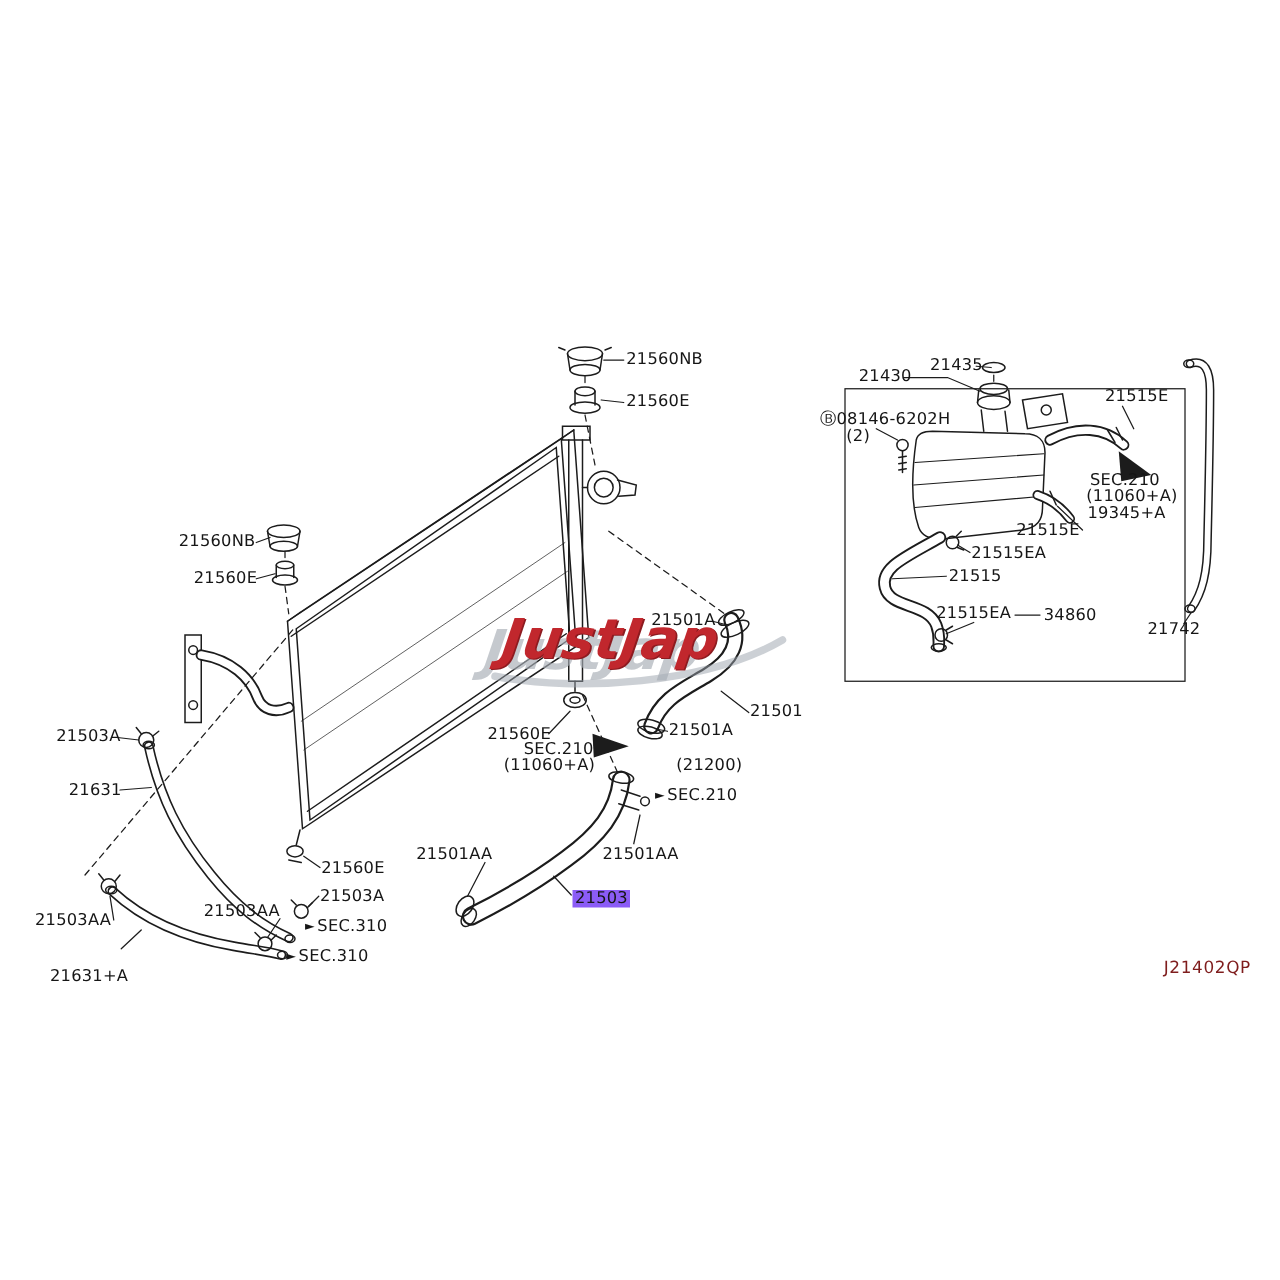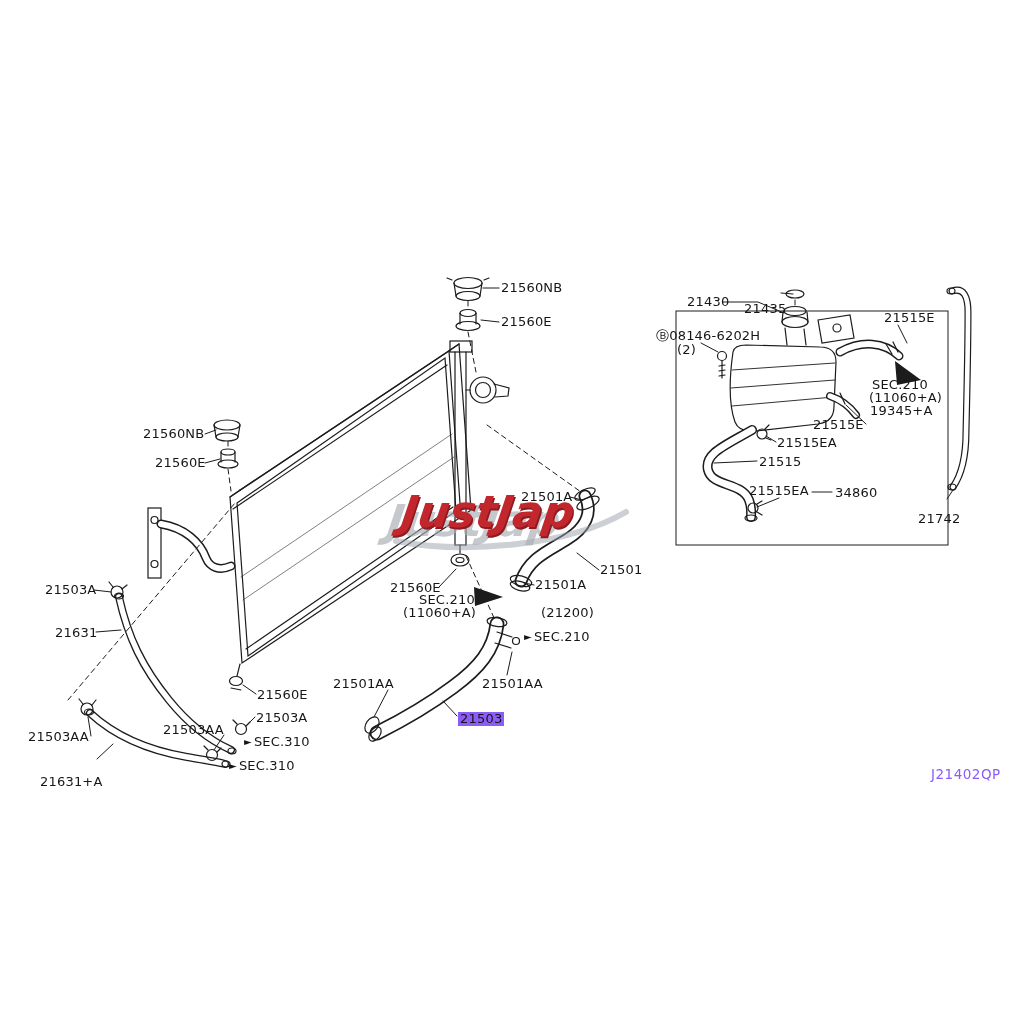--- a/index.html
+++ b/index.html
@@ -17,21 +17,21 @@
   .lbl.hl { padding:0 2px; }
   .watermark { position:absolute; left:388px; top:486px; width:250px; height:64px; pointer-events:none; }
   .wm-ghost {
     position:absolute; left:0; top:9px; font-size:44px; font-style:italic; font-weight:bold;
     color:#a7adb5; opacity:0.65; transform:skewX(-8deg);
   }
   .wm-main {
     position:absolute; left:14px; top:0; font-size:44px; font-style:italic; font-weight:bold;
     transform:skewX(-8deg); text-shadow:1.5px 1.5px 0 #8d1b20;
   }
-  .diagram-code { position:absolute; left:931px; top:766px; font-size:13.5px; color:#8b5cf6; letter-spacing:0.5px; }
+  .diagram-code { position:absolute; left:931px; top:766px; font-size:13.5px; color:#7f1d1d; letter-spacing:0.5px; }
 </style>
 </head>
 <body style="background: rgb(255, 255, 255);">
 
 <div class="canvas" style="background: rgb(255, 255, 255);">
 
   <svg class="art" width="1024" height="1024" viewBox="0 0 1024 1024" stroke="currentColor" fill="none" stroke-width="1.2" stroke-linecap="round" style="color: rgb(28, 28, 28);">
 
     <defs>
       <path id="t-pipe" d="M161,524 C185,528 200,542 206,558 C210,568 220,571 231,566"></path>
@@ -225,33 +225,33 @@
 
   <div class="watermark">
     <span class="wm-ghost">JustJap</span>
     <span class="wm-main" style="color: rgb(193, 39, 45);">JustJap</span>
   </div>
 
   <div class="labels-layer">
       <div class="lbl" style="left: 501px; top: 281px;"><span>21560NB</span></div>
       <div class="lbl" style="left: 501px; top: 315px;"><span>21560E</span></div>
       <div class="lbl" style="left: 687px; top: 295px;"><span>21430</span></div>
-      <div class="lbl" style="left: 744px; top: 286px; margin-top: 16px;"><span>21435</span></div>
+      <div class="lbl" style="left: 744px; top: 286px;"><span>21435</span></div>
       <div class="lbl" style="left: 884px; top: 311px;"><span>21515E</span></div>
       <div class="lbl" style="left: 656px; top: 329px;"><span>Ⓑ08146-6202H</span></div>
       <div class="lbl" style="left: 677px; top: 343px;"><span>(2)</span></div>
       <div class="lbl" style="left: 872px; top: 378px;"><span>SEC.210</span></div>
       <div class="lbl" style="left: 869px; top: 391px;"><span>(11060+A)</span></div>
       <div class="lbl" style="left: 870px; top: 404px;"><span>19345+A</span></div>
       <div class="lbl" style="left: 813px; top: 418px;"><span>21515E</span></div>
       <div class="lbl" style="left: 777px; top: 436px;"><span>21515EA</span></div>
       <div class="lbl" style="left: 759px; top: 455px;"><span>21515</span></div>
       <div class="lbl" style="left: 749px; top: 484px;"><span>21515EA</span></div>
       <div class="lbl" style="left: 835px; top: 486px;"><span>34860</span></div>
-      <div class="lbl" style="left: 918px; top: 512px;"><span>21742</span></div>
+      <div class="lbl" style="left: 918px; top: 497px;"><span>21742</span></div>
       <div class="lbl" style="left: 143px; top: 427px;"><span>21560NB</span></div>
       <div class="lbl" style="left: 155px; top: 456px;"><span>21560E</span></div>
       <div class="lbl" style="left: 521px; top: 490px;"><span>21501A</span></div>
       <div class="lbl" style="left: 600px; top: 563px;"><span>21501</span></div>
       <div class="lbl" style="left: 535px; top: 578px;"><span>21501A</span></div>
       <div class="lbl" style="left: 390px; top: 581px;"><span>21560E</span></div>
       <div class="lbl" style="left: 419px; top: 593px;"><span>SEC.210</span></div>
       <div class="lbl" style="left: 403px; top: 606px;"><span>(11060+A)</span></div>
       <div class="lbl" style="left: 45px; top: 583px;"><span>21503A</span></div>
       <div class="lbl" style="left: 55px; top: 626px;"><span>21631</span></div>

